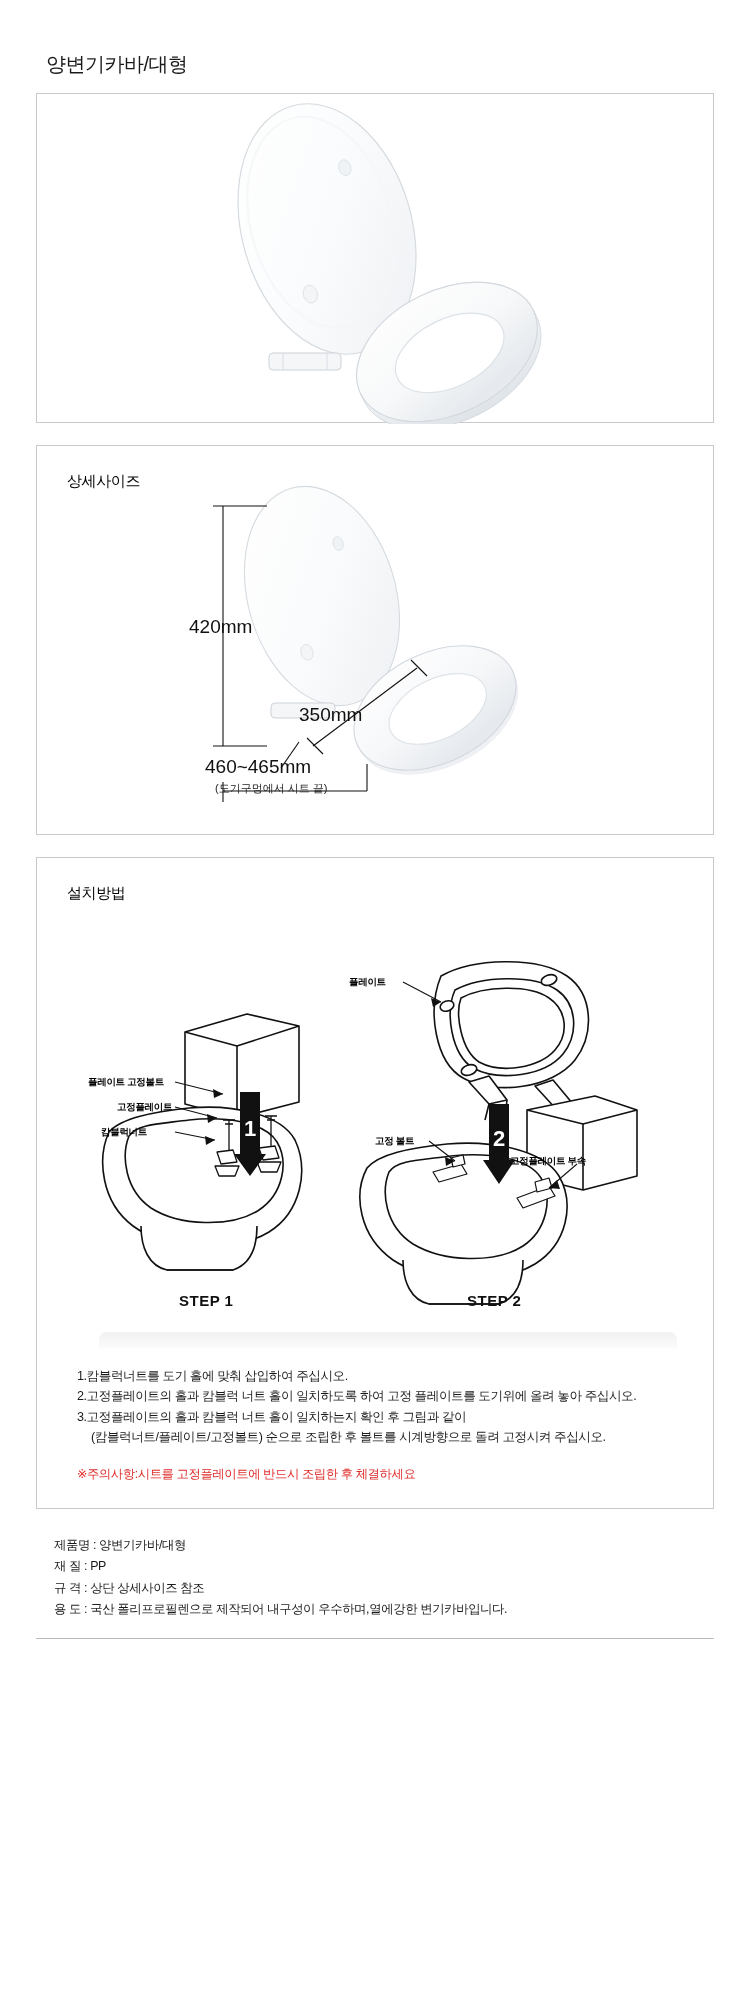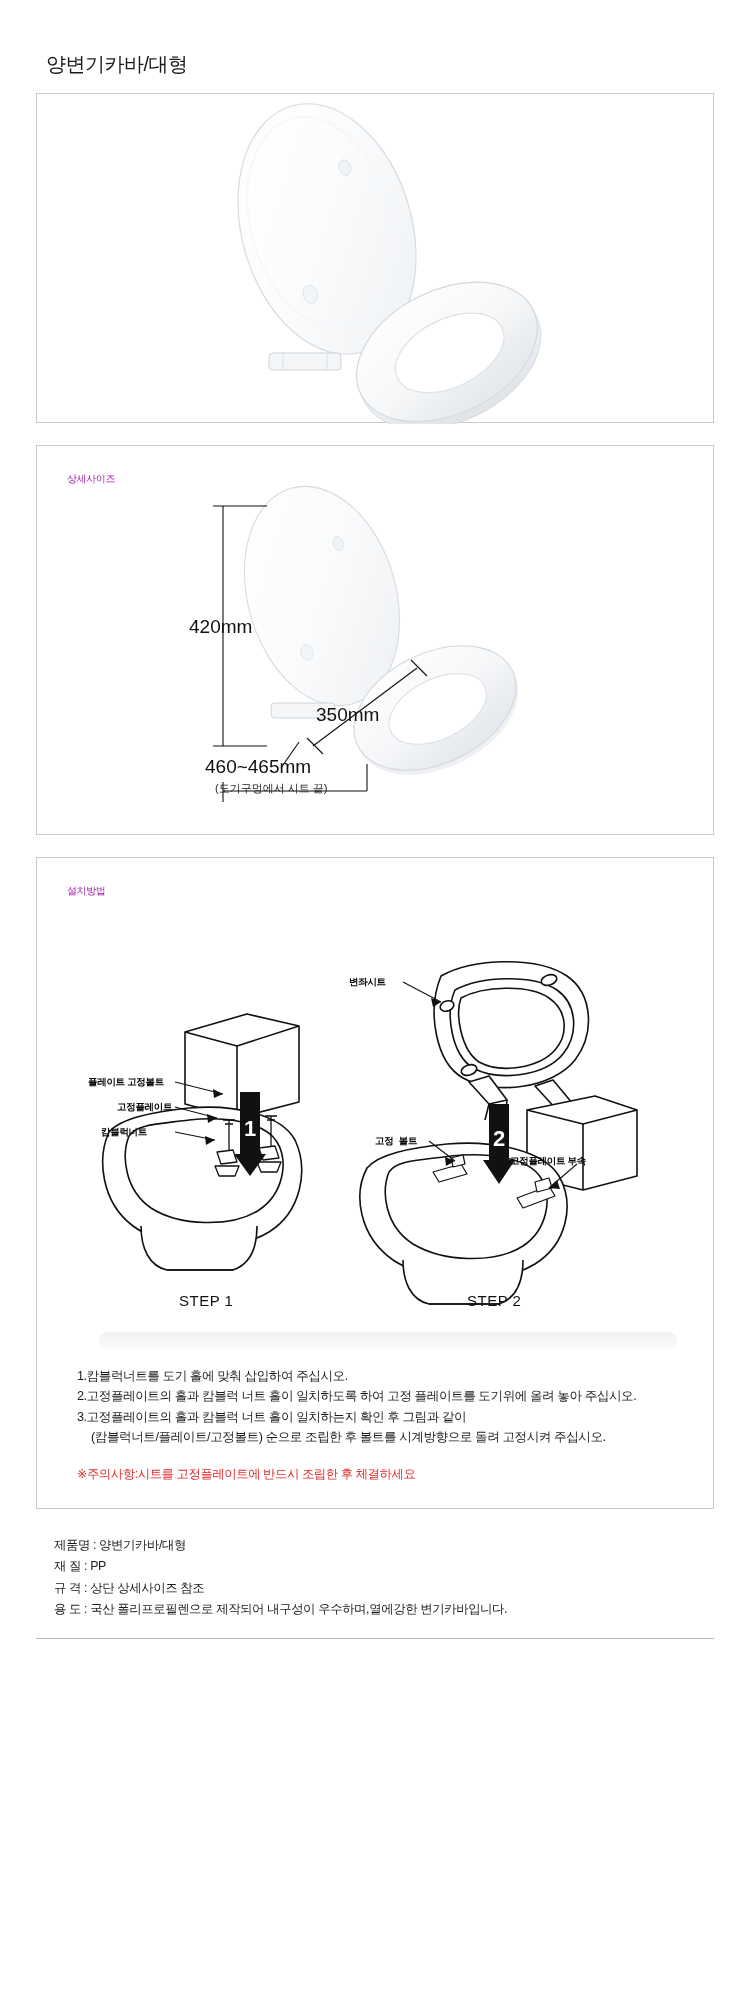--- a/index.html
+++ b/index.html
@@ -39,22 +39,22 @@
     border: 1px solid #c9c9c9;
     margin: 0 24px;
     background: #ffffff;
     position: relative;
   }
   .panel-hero       { margin-top: 17px; height: 330px; }
   .panel-size       { margin-top: 22px; height: 390px; }
   .panel-install    { margin-top: 22px; height: 652px; }
 
   .panel-heading {
-    font-size: 10px;
-    color: #a21caf;
+    font-size: 15px;
+    color: #000000;
     letter-spacing: -0.4px;
     padding: 26px 0 0 30px;
   }
 
   
   .hero-stage {
     position: absolute;
     left: 0; top: 0;
     width: 100%; height: 100%;
   }
@@ -65,57 +65,57 @@
     left: 0; top: 0;
     width: 100%; height: 100%;
   }
   .dim-label {
     position: absolute;
     font-family: "Liberation Sans", "DejaVu Sans", sans-serif;
     color: #111;
     white-space: nowrap;
   }
   .dim-420 { left: 152px; top: 170px; font-size: 19px; }
-  .dim-350 { left: 262px; top: 258px; font-size: 19px; margin-left: 17px; }
+  .dim-350 { left: 262px; top: 258px; font-size: 19px; }
   .dim-460 { left: 168px; top: 310px; font-size: 19px; }
   .dim-460-sub {
     left: 178px; top: 335px;
     font-size: 11px; color: #222;
   }
 
   
   .install-stage {
     position: absolute;
     left: 0; top: 56px;
     width: 100%;
     height: 400px;
   }
   .step-caption {
     position: absolute;
     font-size: 15px;
-    font-weight: normal;
+    font-weight: bold;
     color: #111;
     letter-spacing: 0.5px;
   }
   .step-caption.s1 { left: 142px; top: 378px; }
   .step-caption.s2 { left: 430px; top: 378px; }
 
   .callout {
     position: absolute;
     font-size: 9.5px;
     font-weight: bold;
     color: #000;
     white-space: nowrap;
     letter-spacing: -0.3px;
   }
   .co-plate-bolt { left: 51px;  top: 162px; }
   .co-fix-plate  { left: 62px;  top: 187px; margin-left: 18px; }
   .co-camlock    { left: 64px;  top: 212px; }
   .co-seat       { left: 312px; top: 62px;  }
-  .co-fix-bolt   { left: 338px; top: 221px; font-family: Liberation Mono, monospace; }
+  .co-fix-bolt   { left: 338px; top: 221px; }
   .co-plate-acc  { left: 473px; top: 241px; }
 
   
   .shadow-bar {
     position: absolute;
     left: 62px; top: 418px;
     width: 578px; height: 16px;
     background: linear-gradient(to bottom, #f1f1f1, #fbfbfb);
     border-radius: 8px 8px 0 0;
   }
@@ -392,21 +392,21 @@
             <polygon points="404,88 394,84 396,93"></polygon>
             <polygon points="418,247 408,243 409,252"></polygon>
             <polygon points="512,274 520,266 523,275"></polygon>
           </g>
         </g>
       </svg>
 
       <span class="callout co-plate-bolt">플레이트 고정볼트</span>
       <span class="callout co-fix-plate">고정플레이트</span>
       <span class="callout co-camlock">캄블럭너트</span>
-      <span class="callout co-seat">변좌시트</span>
+      <span class="callout co-seat">플레이트</span>
       <span class="callout co-fix-bolt">고정 볼트</span>
       <span class="callout co-plate-acc">고정플레이트 부속</span>
 
       <span class="step-caption s1">STEP 1</span>
       <span class="step-caption s2">STEP 2</span>
 
       <div class="shadow-bar"></div>
 
       <div class="steps-text">
         <div>1.캄블럭너트를 도기 홀에 맞춰 삽입하여 주십시오.</div>

